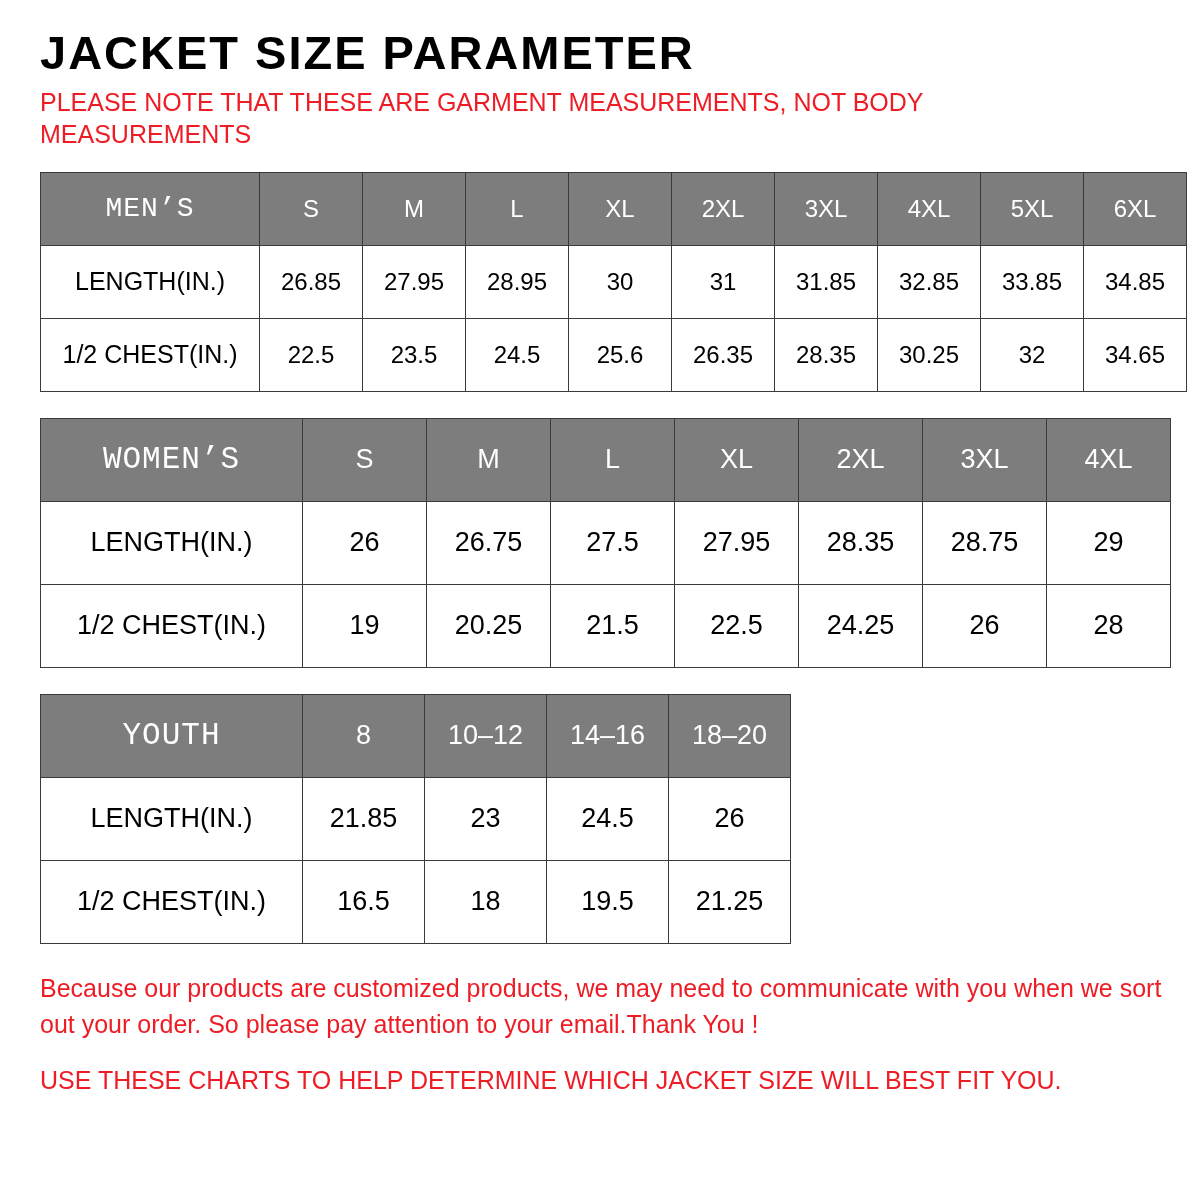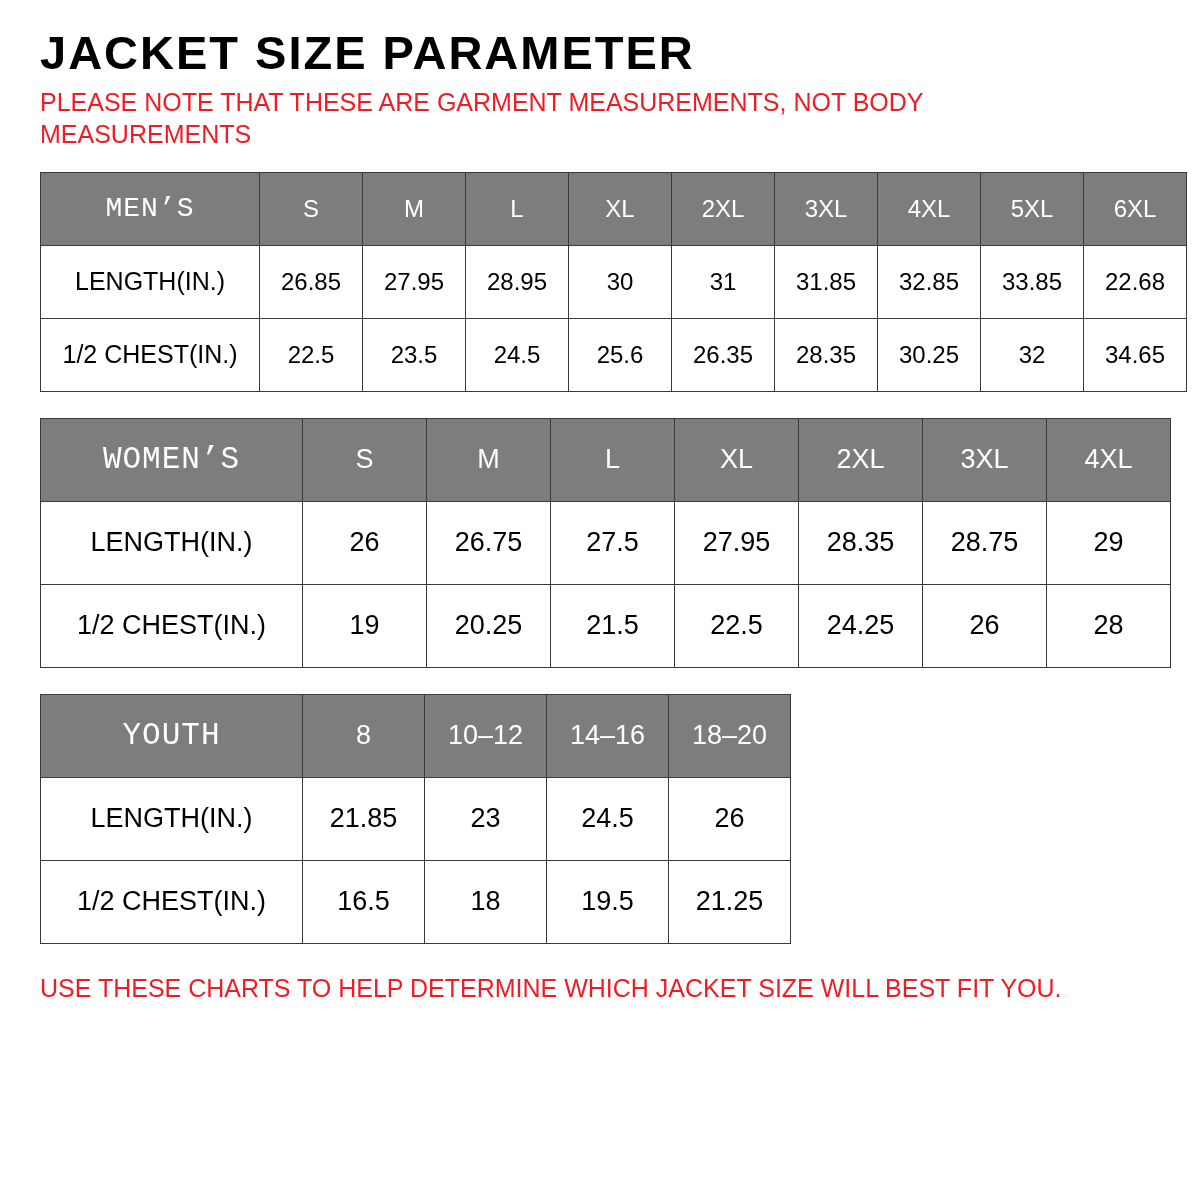--- a/index.html
+++ b/index.html
@@ -144,21 +144,21 @@
       <tr class="data-row">
         <td class="rowlabel">LENGTH(IN.)</td>
         <td>26.85</td>
         <td>27.95</td>
         <td>28.95</td>
         <td>30</td>
         <td>31</td>
         <td>31.85</td>
         <td>32.85</td>
         <td>33.85</td>
-        <td>22.68</td>
+        <td>34.85</td>
       </tr>
       <tr class="data-row">
         <td class="rowlabel">1/2 CHEST(IN.)</td>
         <td>22.5</td>
         <td>23.5</td>
         <td>24.5</td>
         <td>25.6</td>
         <td>26.35</td>
         <td>28.35</td>
         <td>30.25</td>
@@ -240,16 +240,17 @@
         <td class="rowlabel">1/2 CHEST(IN.)</td>
         <td>16.5</td>
         <td>18</td>
         <td>19.5</td>
         <td>21.25</td>
       </tr>
     </tbody>
   </table>
 
   <div class="footer">
+    <p>Because our products are customized products, we may need to communicate with you when we sort out your order. So please pay attention to your email.Thank You !</p>
     <p class="last">USE THESE CHARTS TO HELP DETERMINE WHICH JACKET SIZE WILL BEST FIT YOU.</p>
   </div>
 
 </div>
 
 </body></html>

